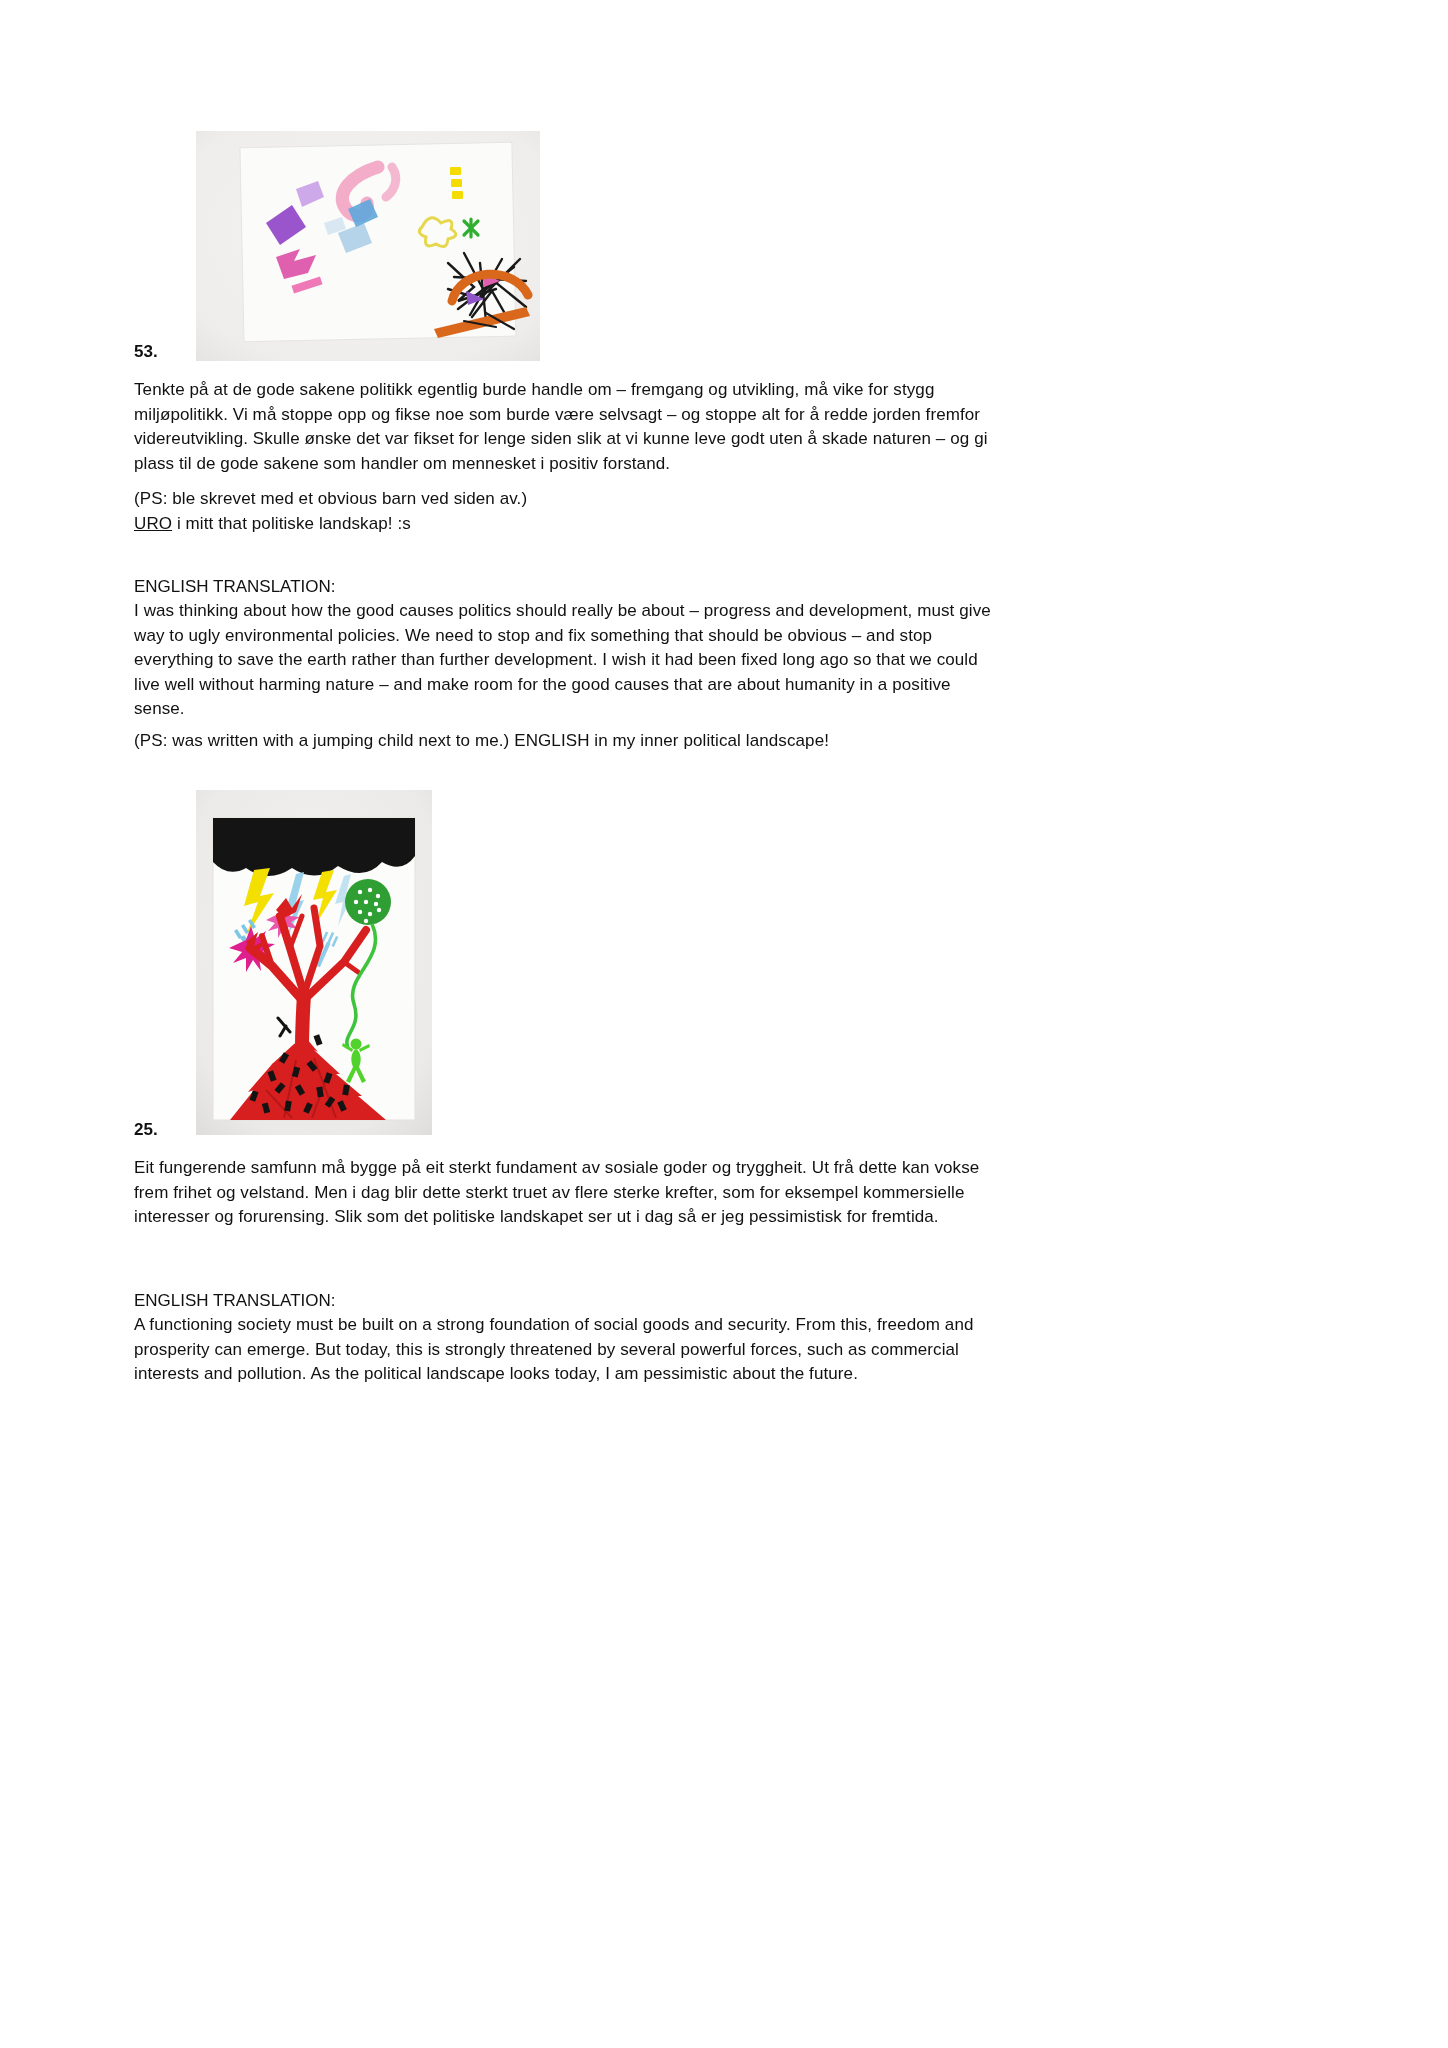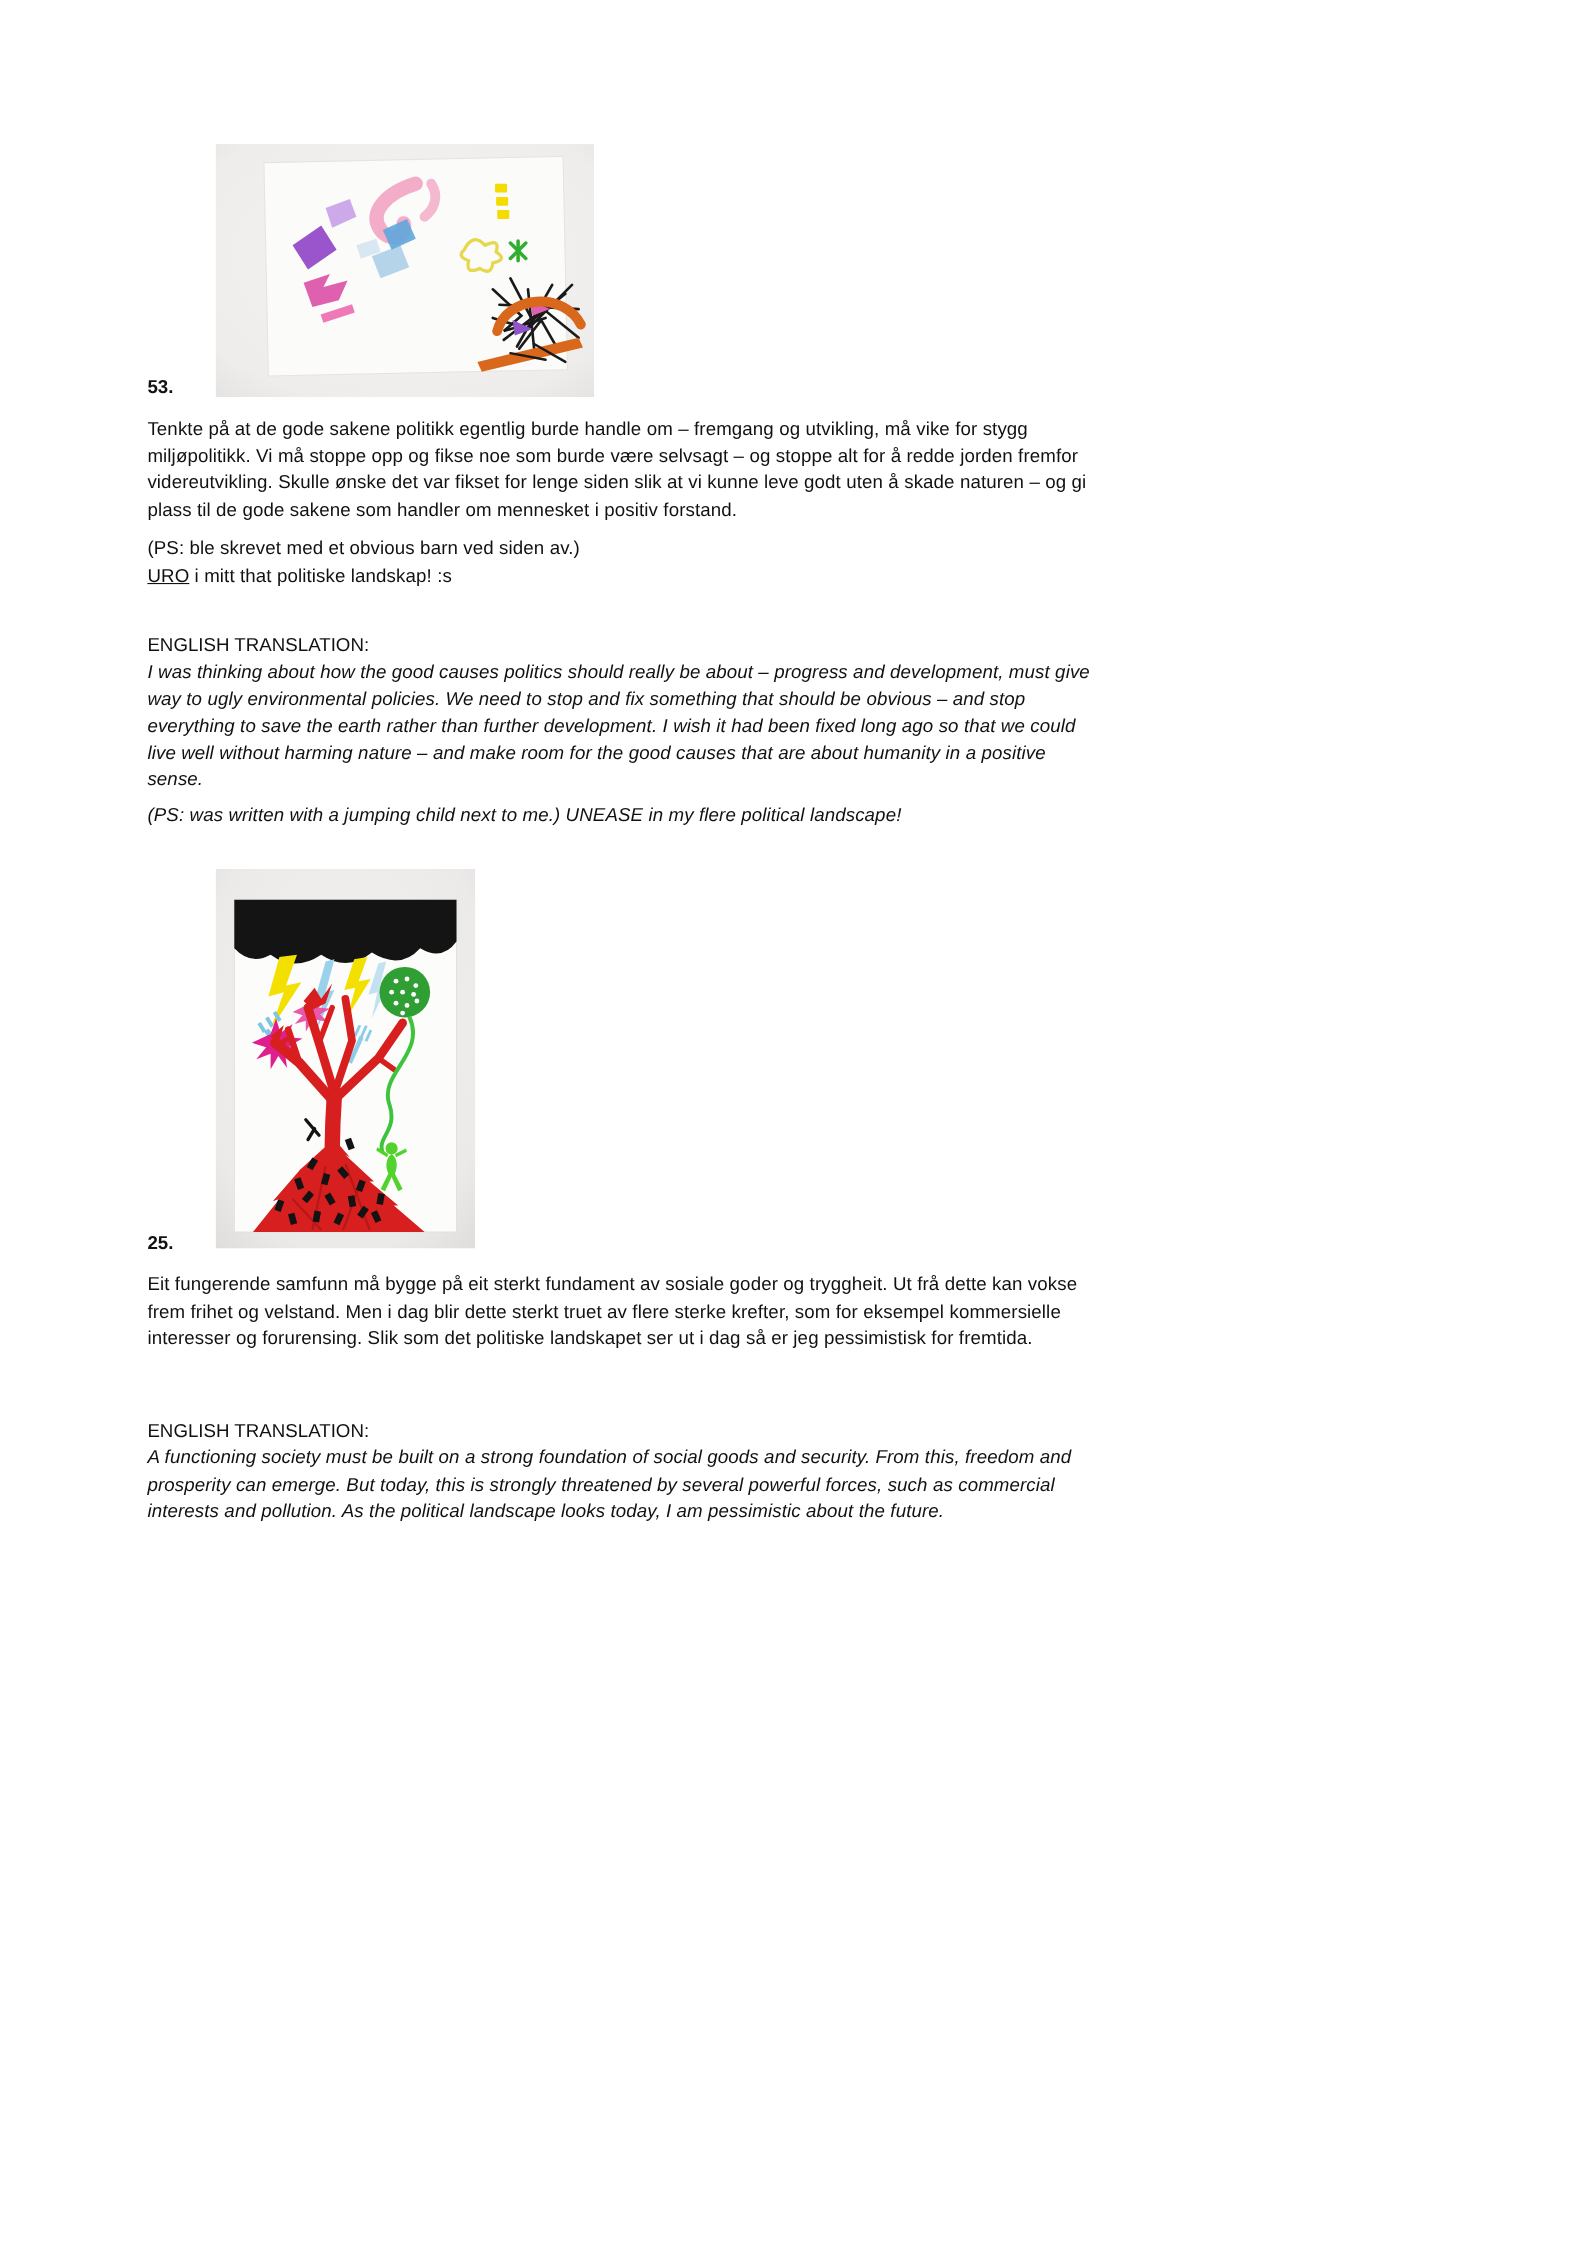--- a/index.html
+++ b/index.html
@@ -11,21 +11,21 @@
     font-family: "Liberation Sans", sans-serif;
     color: #111111;
     overflow: hidden;
   }
   .abs { position: absolute; }
   .para {
     font-size: 17px;
     line-height: 24.5px;
     letter-spacing: 0.1px;
   }
-  .italic { font-style: italic; }
+  .italic { }
   .num {
     font-size: 17px;
     font-weight: bold;
     line-height: 24px;
   }
   .heading {
     font-size: 17px;
     line-height: 24.5px;
   }
   .underline { text-decoration: underline; }
@@ -110,21 +110,21 @@
 
 <p class="abs para" style="left:134px; top:487px; width:860px;">
   <span>(PS: ble skrevet med et obvious barn ved siden av.)</span><br>
   <span class="underline">URO</span><span> i mitt that politiske landskap! :s</span>
 </p>
 
 <p class="abs heading" style="left:134px; top:575px;">ENGLISH TRANSLATION:</p>
 
 <p class="abs para italic" style="left:134px; top:599px; width:862px;">I was thinking about how the good causes politics should really be about – progress and development, must give way to ugly environmental policies. We need to stop and fix something that should be obvious – and stop everything to save the earth rather than further development. I wish it had been fixed long ago so that we could live well without harming nature – and make room for the good causes that are about humanity in a positive sense.</p>
 
-<p class="abs para italic" style="left:134px; top:729px; width:862px;">(PS: was written with a jumping child next to me.) UNEASE in my flere political landscape!</p>
+<p class="abs para italic" style="left:134px; top:729px; width:862px;">(PS: was written with a jumping child next to me.) ENGLISH in my inner political landscape!</p>
 
 <figure class="photo" style="left:196px; top:790px;">
   <svg viewBox="0 0 236 345" width="236" height="345">
     <defs>
       <radialGradient id="bg2" cx="50%" cy="42%" r="82%">
         <stop offset="0%" stop-color="#f3f2f0"></stop>
         <stop offset="72%" stop-color="#eceae8"></stop>
         <stop offset="100%" stop-color="#dad9d7"></stop>
       </radialGradient>
     </defs>

